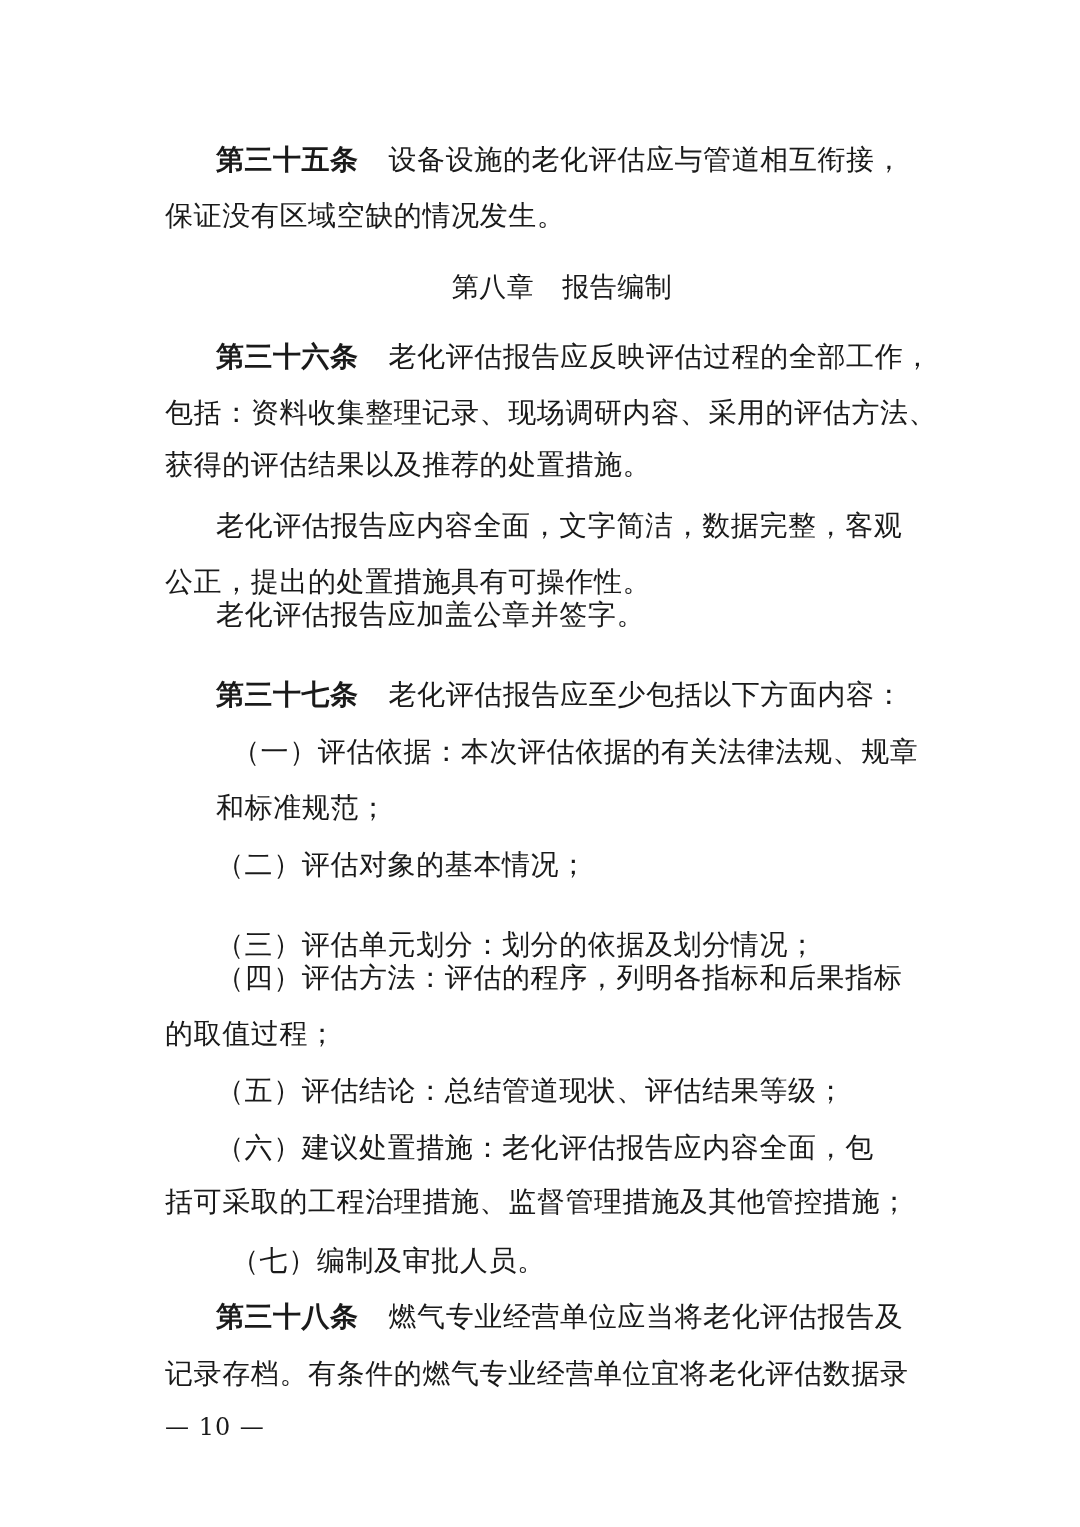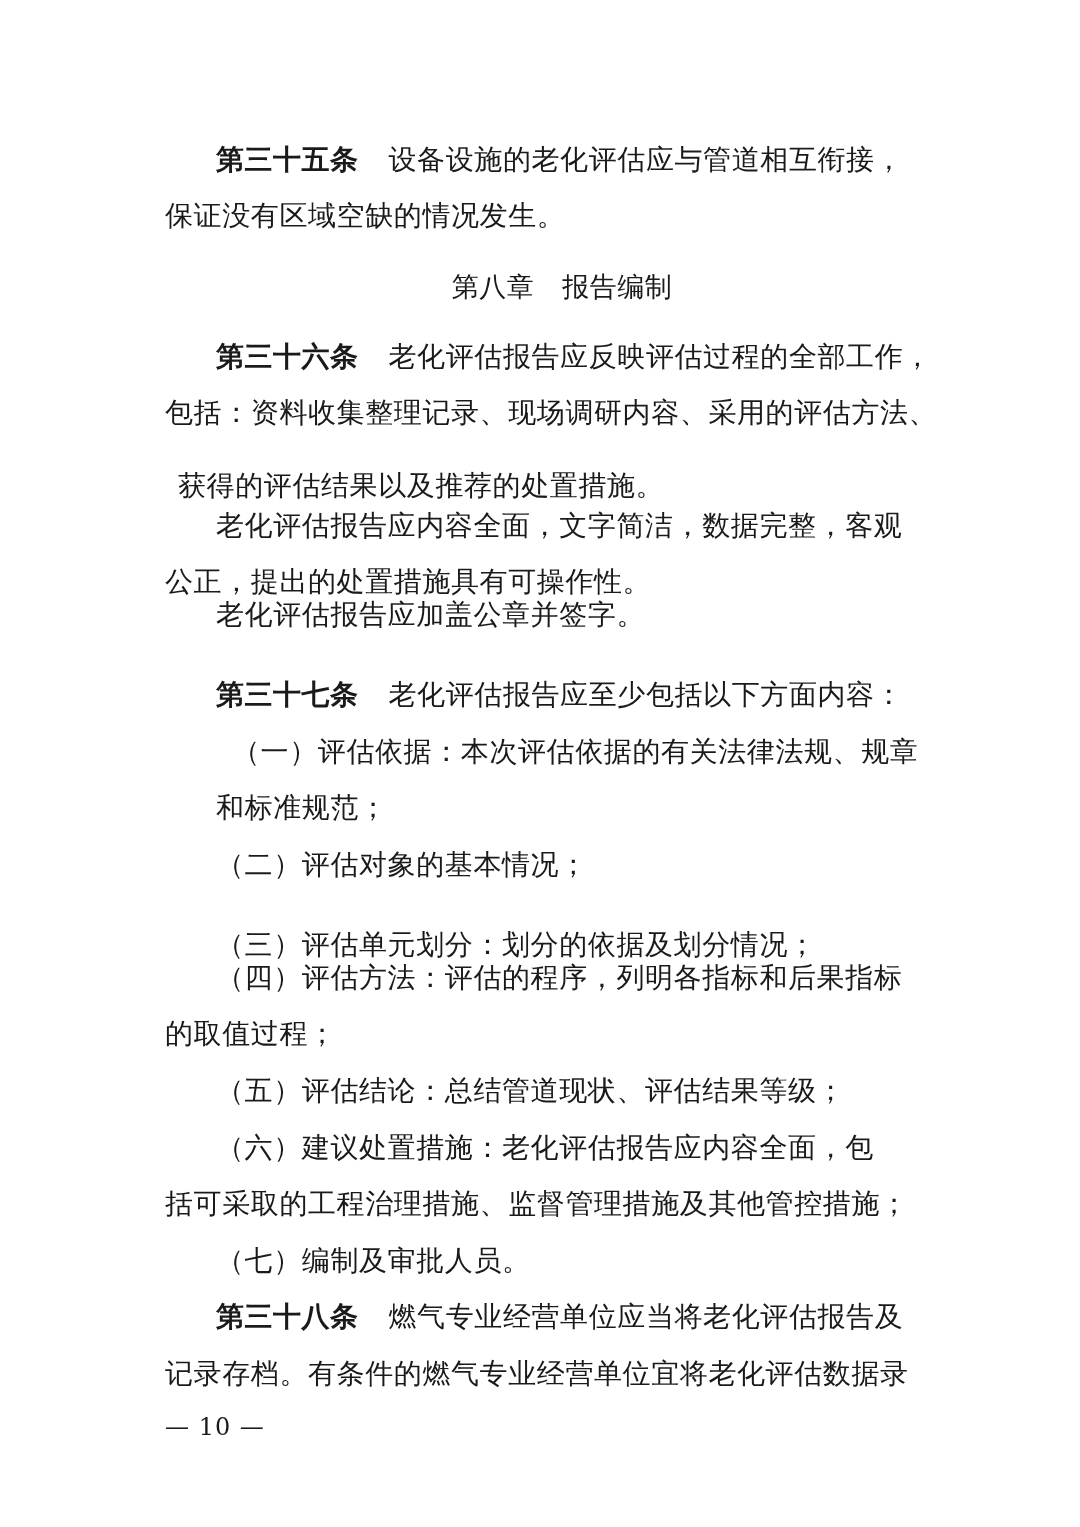--- a/index.html
+++ b/index.html
@@ -68,38 +68,38 @@
   <div class="line" style="top:199px;">保证没有区域空缺的情况发生。</div>
 
   <div class="chapter" style="top:270px;padding-left:22px;">
     <span>第八章</span><span class="gap"></span><span>报告编制</span>
   </div>
 
   <div class="line indent" style="top:340px;">
     <span class="art">第三十六条</span><span class="gap"></span><span>老化评估报告应反映评估过程的全部工作，</span>
   </div>
   <div class="line" style="top:396px;">包括：资料收集整理记录、现场调研内容、采用的评估方法、</div>
-  <div class="line" style="top:469px;margin-left:13px;">获得的评估结果以及推荐的处置措施。</div>
+  <div class="line" style="top:448px;">获得的评估结果以及推荐的处置措施。</div>
   <div class="line indent" style="top:509px;">老化评估报告应内容全面，文字简洁，数据完整，客观</div>
   <div class="line" style="top:565px;">公正，提出的处置措施具有可操作性。</div>
   <div class="line indent" style="top:598px;">老化评估报告应加盖公章并签字。</div>
 
   <div class="line indent" style="top:678px;">
     <span class="art">第三十七条</span><span class="gap"></span><span>老化评估报告应至少包括以下方面内容：</span>
   </div>
   <div class="line indent" style="top:735px;margin-left:16px;">（一）评估依据：本次评估依据的有关法律法规、规章</div>
   <div class="line indent" style="top:791px;">和标准规范；</div>
   <div class="line indent" style="top:848px;">（二）评估对象的基本情况；</div>
   <div class="line indent" style="top:928px;">（三）评估单元划分：划分的依据及划分情况；</div>
   <div class="line indent" style="top:961px;">（四）评估方法：评估的程序，列明各指标和后果指标</div>
   <div class="line" style="top:1017px;">的取值过程；</div>
   <div class="line indent" style="top:1074px;">（五）评估结论：总结管道现状、评估结果等级；</div>
   <div class="line indent" style="top:1131px;">（六）建议处置措施：老化评估报告应内容全面，包</div>
-  <div class="line" style="top:1187px;">括可采取的工程治理措施、监督管理措施及其他管控措施；</div>
-  <div class="line indent" style="top:1244px;">（七）编制及审批人员。</div>
+  <div class="line" style="top:1187px;font-family:Liberation Mono, monospace;">括可采取的工程治理措施、监督管理措施及其他管控措施；</div>
+  <div class="line indent" style="top:1244px;margin-left:15px;">（七）编制及审批人员。</div>
 
   <div class="line" style="top:1357px;">记录存档。有条件的燃气专业经营单位宜将老化评估数据录</div>
   <div class="line indent" style="top:1300px;">
     <span class="art">第三十八条</span><span class="gap"></span><span>燃气专业经营单位应当将老化评估报告及</span>
   </div>
 
   <div class="pagenum">— 10 —</div>
 
 </div>
 

